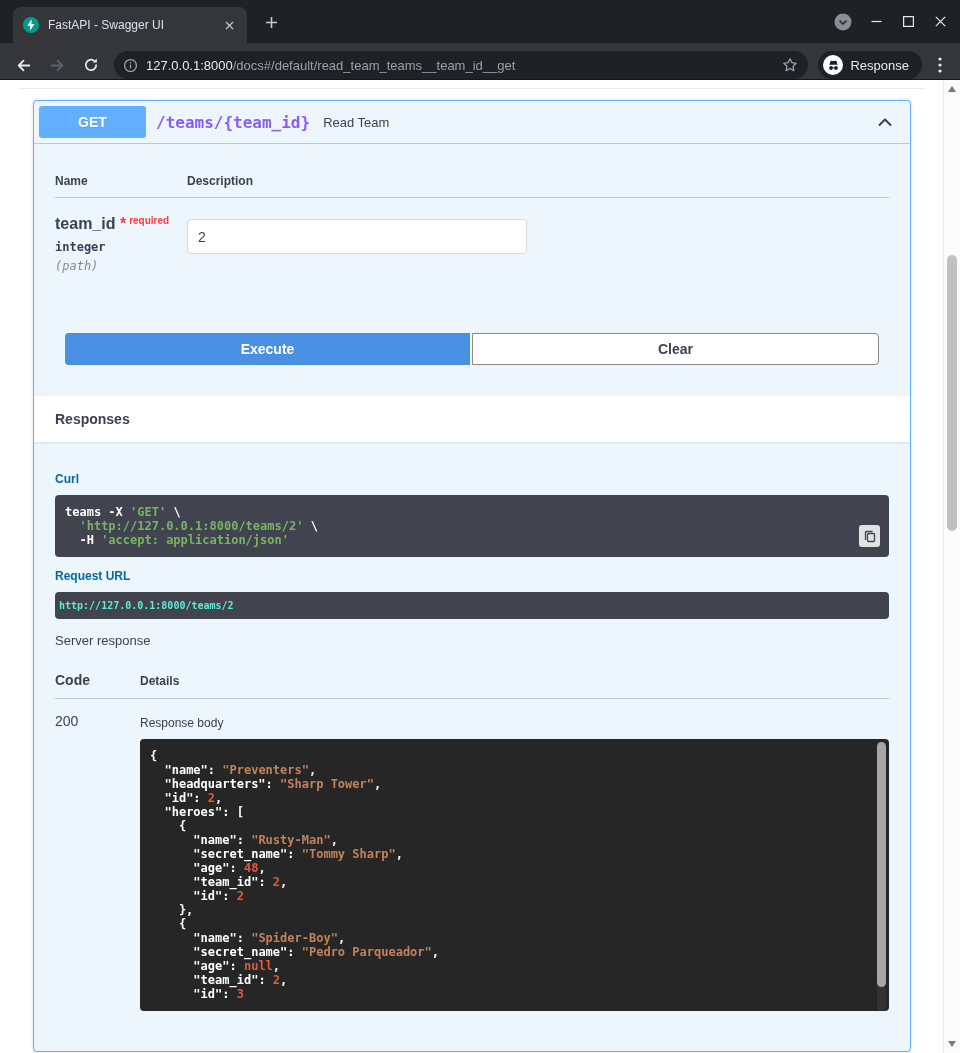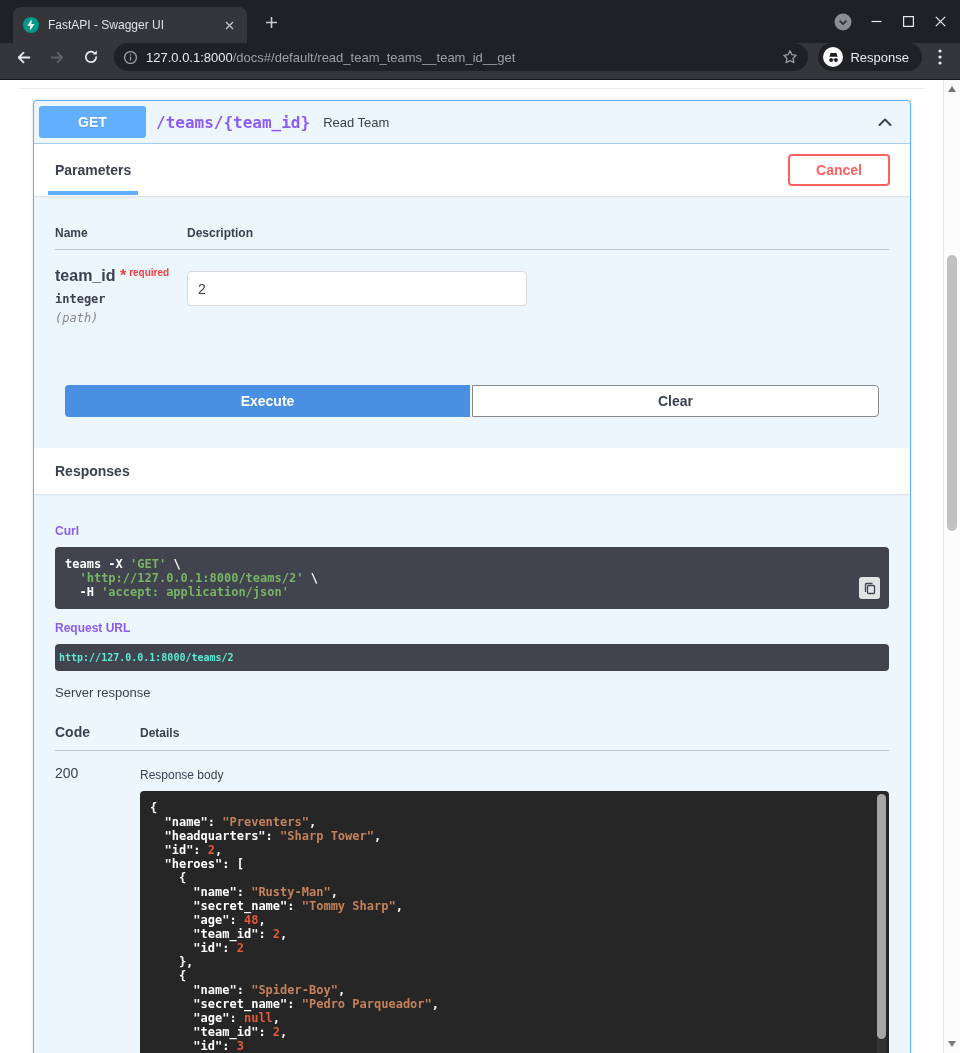--- a/index.html
+++ b/index.html
@@ -11,21 +11,21 @@
   .tab { position:absolute; left:13px; top:7px; width:234px; height:36px; background:#35363a;
          border-radius:8px 8px 0 0; display:flex; align-items:center; padding:0 9px 0 10px; }
   .tab-title { flex:1; color:#dee1e6; font-size:12px; margin-left:9px; white-space:nowrap; overflow:hidden; }
   .icon-btn { display:flex; align-items:center; justify-content:center; cursor:pointer; }
   .tab-close { width:17px; height:17px; border-radius:50%; }
   .new-tab { position:absolute; left:259px; top:10px; width:24px; height:24px; }
   .tabbar-right { position:absolute; right:4px; top:0; height:43px; display:flex; align-items:center; }
   .tab-search { width:34px; height:34px; }
   .wc { width:32px; height:43px; display:flex; align-items:center; justify-content:center; }
 
-  .toolbar { height:37px; background:#35363a; display:flex; align-items:flex-start; padding:0 6px;
+  .toolbar { height:37px; background:#35363a; display:flex; align-items:flex-end; padding:0 6px;
              border-bottom:1px solid #17181a; }
   .tb-btn { width:28px; height:28px; border-radius:50%; margin:0 3px; }
   .omnibox { flex:1; height:28px; background:#202124; border-radius:14px; display:flex;
              align-items:center; padding:0 10px 0 9px; margin:0 6px; min-width:0; }
   .omni-url { flex:1; font-size:13px; white-space:nowrap; overflow:hidden; margin-left:8px; color:#e8eaed; }
   .omni-url .path { color:#9aa0a6; }
   .incog { height:28px; background:#202124; border-radius:14px; display:flex; align-items:center;
            gap:7px; padding:0 13px 0 5px; margin:0 4px; }
   .incog-label { color:#e8eaed; font-size:13px; }
   .spy { width:20px; height:20px; border-radius:50%; background:#fff; display:flex;
@@ -73,21 +73,21 @@
   .exec-row { display:flex; padding:60px 10px 31px; gap:2px; }
   .btn-execute { flex:1; background:#4990e2; color:#fff; font-weight:bold; font-size:14px;
                  border:none; border-radius:4px 0 0 4px; height:32px; font-family:inherit; cursor:pointer; }
   .btn-clear { flex:1; background:#fff; color:#3b4151; font-weight:bold; font-size:14px;
                border:1px solid #888; border-radius:0 4px 4px 0; height:32px; font-family:inherit; cursor:pointer; }
 
   .responses-head { background:#fff; box-shadow:0 1px 2px rgba(0,0,0,.1); padding:0 21px;
                     height:46px; display:flex; align-items:center; font-size:14px; font-weight:bold; }
 
   .resp-area { padding:0 21px 40px; }
-  .lbl { font-size:12px; font-weight:bold; color:#8b5cf6; }
+  .lbl { font-size:12px; font-weight:bold; color:#0369a1; }
   .lbl-curl { padding:30px 0 9px; }
   .curl-block { position:relative; background:#41444e; border-radius:4px; padding:10px; }
   .code { font-family:"DejaVu Sans Mono", monospace; font-size:12px; font-weight:bold;
           line-height:14px; color:#fff; white-space:pre; }
   .curl-block .tk-s { color:#78b464; }
   .copy-btn { position:absolute; right:9px; bottom:10px; width:21px; height:22px;
               background:rgba(255,255,255,.85); border:none; border-radius:3px;
               display:flex; align-items:center; justify-content:center; cursor:pointer; }
   .lbl-requrl { padding:12px 0 9px; }
   .requrl-block { background:#41444e; border-radius:4px; padding:8px 4px;
@@ -231,24 +231,20 @@
           <span class="method">GET</span>
           <span class="op-path">/teams/{team_id}</span>
           <span class="op-summary-text">Read Team</span>
           <span class="collapse icon-btn">
             <svg width="20" height="20" viewBox="0 0 20 20">
                 <path d="M4.5 13 10 7.5 15.5 13" fill="none" stroke="#3b4151" stroke-width="2" stroke-linecap="round" stroke-linejoin="round"></path>
               </svg>
           </span>
         </div>
 
-        <div class="sec-head">
-          <span class="tab-params">Parameters</span>
-          <button class="btn-cancel">Cancel</button>
-        </div>
 
         <div class="params-body">
           <div class="t-head">
             <span class="col-name">Name</span>
             <span>Description</span>
           </div>
           <div class="param-row">
             <div class="pcol-name">
               <div class="pname"><span>team_id</span><span class="pstar"> *</span><span class="preq">required</span></div>
               <div class="ptype">integer</div>

